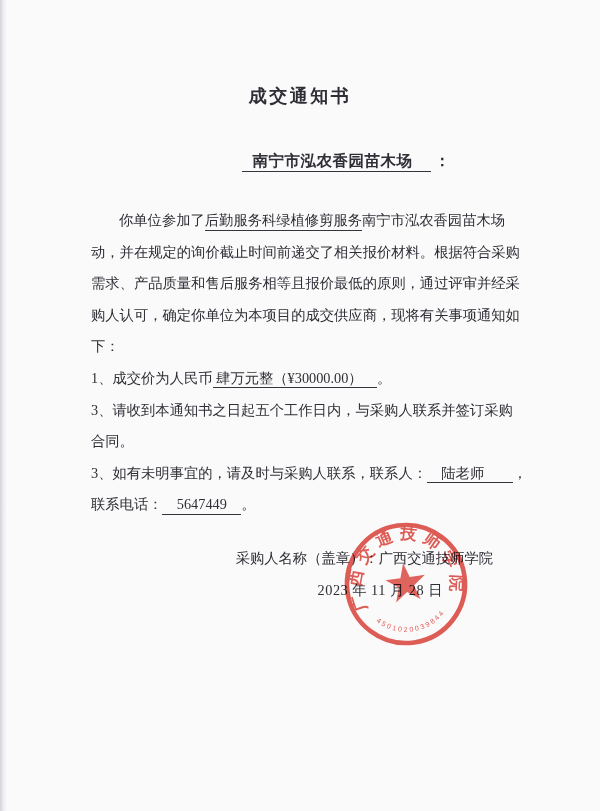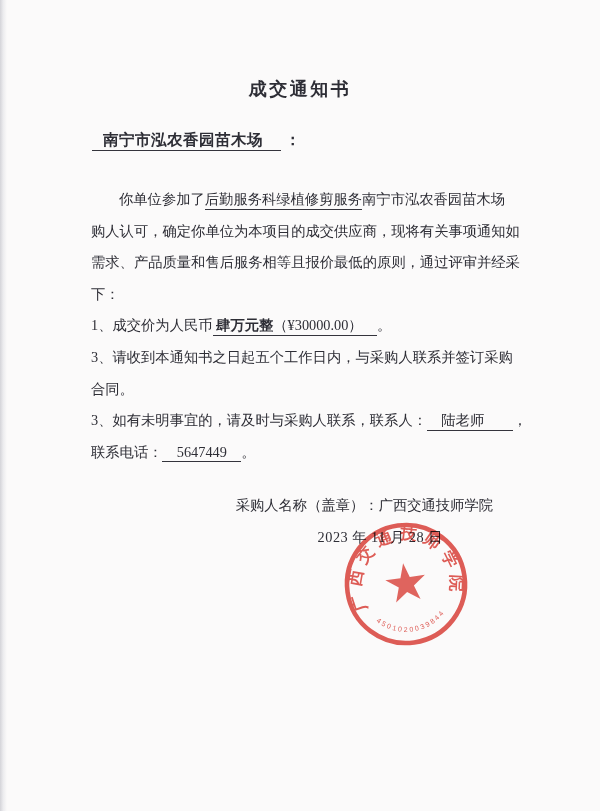--- a/index.html
+++ b/index.html
@@ -13,47 +13,48 @@
     color: #2e2e36;
   }
   .scan-edge {
     position: absolute;
     left: 0; top: 0; bottom: 0;
     width: 7px;
     background: linear-gradient(90deg, #cdcdd3 0, #e9e9ec 45%, rgba(251,250,250,0) 100%);
     opacity: .85;
   }
   .title {
-    margin: 0;
+    margin: 7px;
     padding-top: 77px;
     text-align: center;
     font-size: 18px;
     font-weight: bold;
     letter-spacing: 2.5px;
   }
   .recipient {
-    margin: 29px 0 0 92px;
+    margin: 43px 0 0 92px;
     font-size: 15.5px;
     font-weight: bold;
     letter-spacing: .5px;
+    text-align: center;
   }
   .r-name {
     border-bottom: 1.5px solid #34343c;
     padding: 0 18px 2px 11px;
   }
   .r-colon { margin-left: 4px; }
   .content {
     margin: 33px 80px 0 91px;
     font-size: 14.3px;
     line-height: 31.6px;
   }
   .line { white-space: nowrap; }
   .indent { text-indent: 28px; }
   .u { border-bottom: 1.4px solid #34343c; padding-bottom: 1.5px; margin-top: 44px; }
-  .b { font-weight: bold; }
+  .b { font-weight: normal; }
   .sign {
     margin-top: 22px;
     font-size: 14.3px;
     line-height: 31.6px;
   }
   .sign-name { text-align: right; padding-right: 107px; white-space: nowrap; }
   .sign-date { text-align: right; padding-right: 157px; letter-spacing: .5px; white-space: nowrap; }
   .seal {
     position: absolute;
     left: 331px;
@@ -88,22 +89,23 @@
   <div class="scan-edge"></div>
 
   <h1 class="title">成交通知书</h1>
 
   <div class="recipient">
     <span class="r-name">南宁市泓农香园苗木场</span><span class="r-colon">：</span>
   </div>
 
   <div class="content">
     <div class="line indent"><span>你单位参加了</span><span class="u">后勤服务科绿植修剪服务</span><span>南宁市泓农香园苗木场</span></div>
+    <div class="line"><span>动，并在规定的询价截止时间前递交了相关报价材料。根据符合采购</span></div>
+    <div class="line"><span>需求、产品质量和售后服务相等且报价最低的原则，通过评审并经采</span></div>
     <div class="line"><span>购人认可，确定你单位为本项目的成交供应商，现将有关事项通知如</span></div>
-    <div class="line"><span>需求、产品质量和售后服务相等且报价最低的原则，通过评审并经采</span></div>
     <div class="line"><span>下：</span></div>
     <div class="line"><span>1、成交价为人民币</span><span class="u b"> 肆万元整</span><span class="u">（¥30000.00）　</span><span>。</span></div>
     <div class="line"><span>3、请收到本通知书之日起五个工作日内，与采购人联系并签订采购</span></div>
     <div class="line"><span>合同。</span></div>
     <div class="line"><span>3、如有未明事宜的，请及时与采购人联系，联系人：</span><span class="u">　陆老师　　</span><span>，</span></div>
     <div class="line"><span>联系电话：</span><span class="u">　5647449　</span><span>。</span></div>
   </div>
 
   <div class="sign">
     <div class="sign-name">

